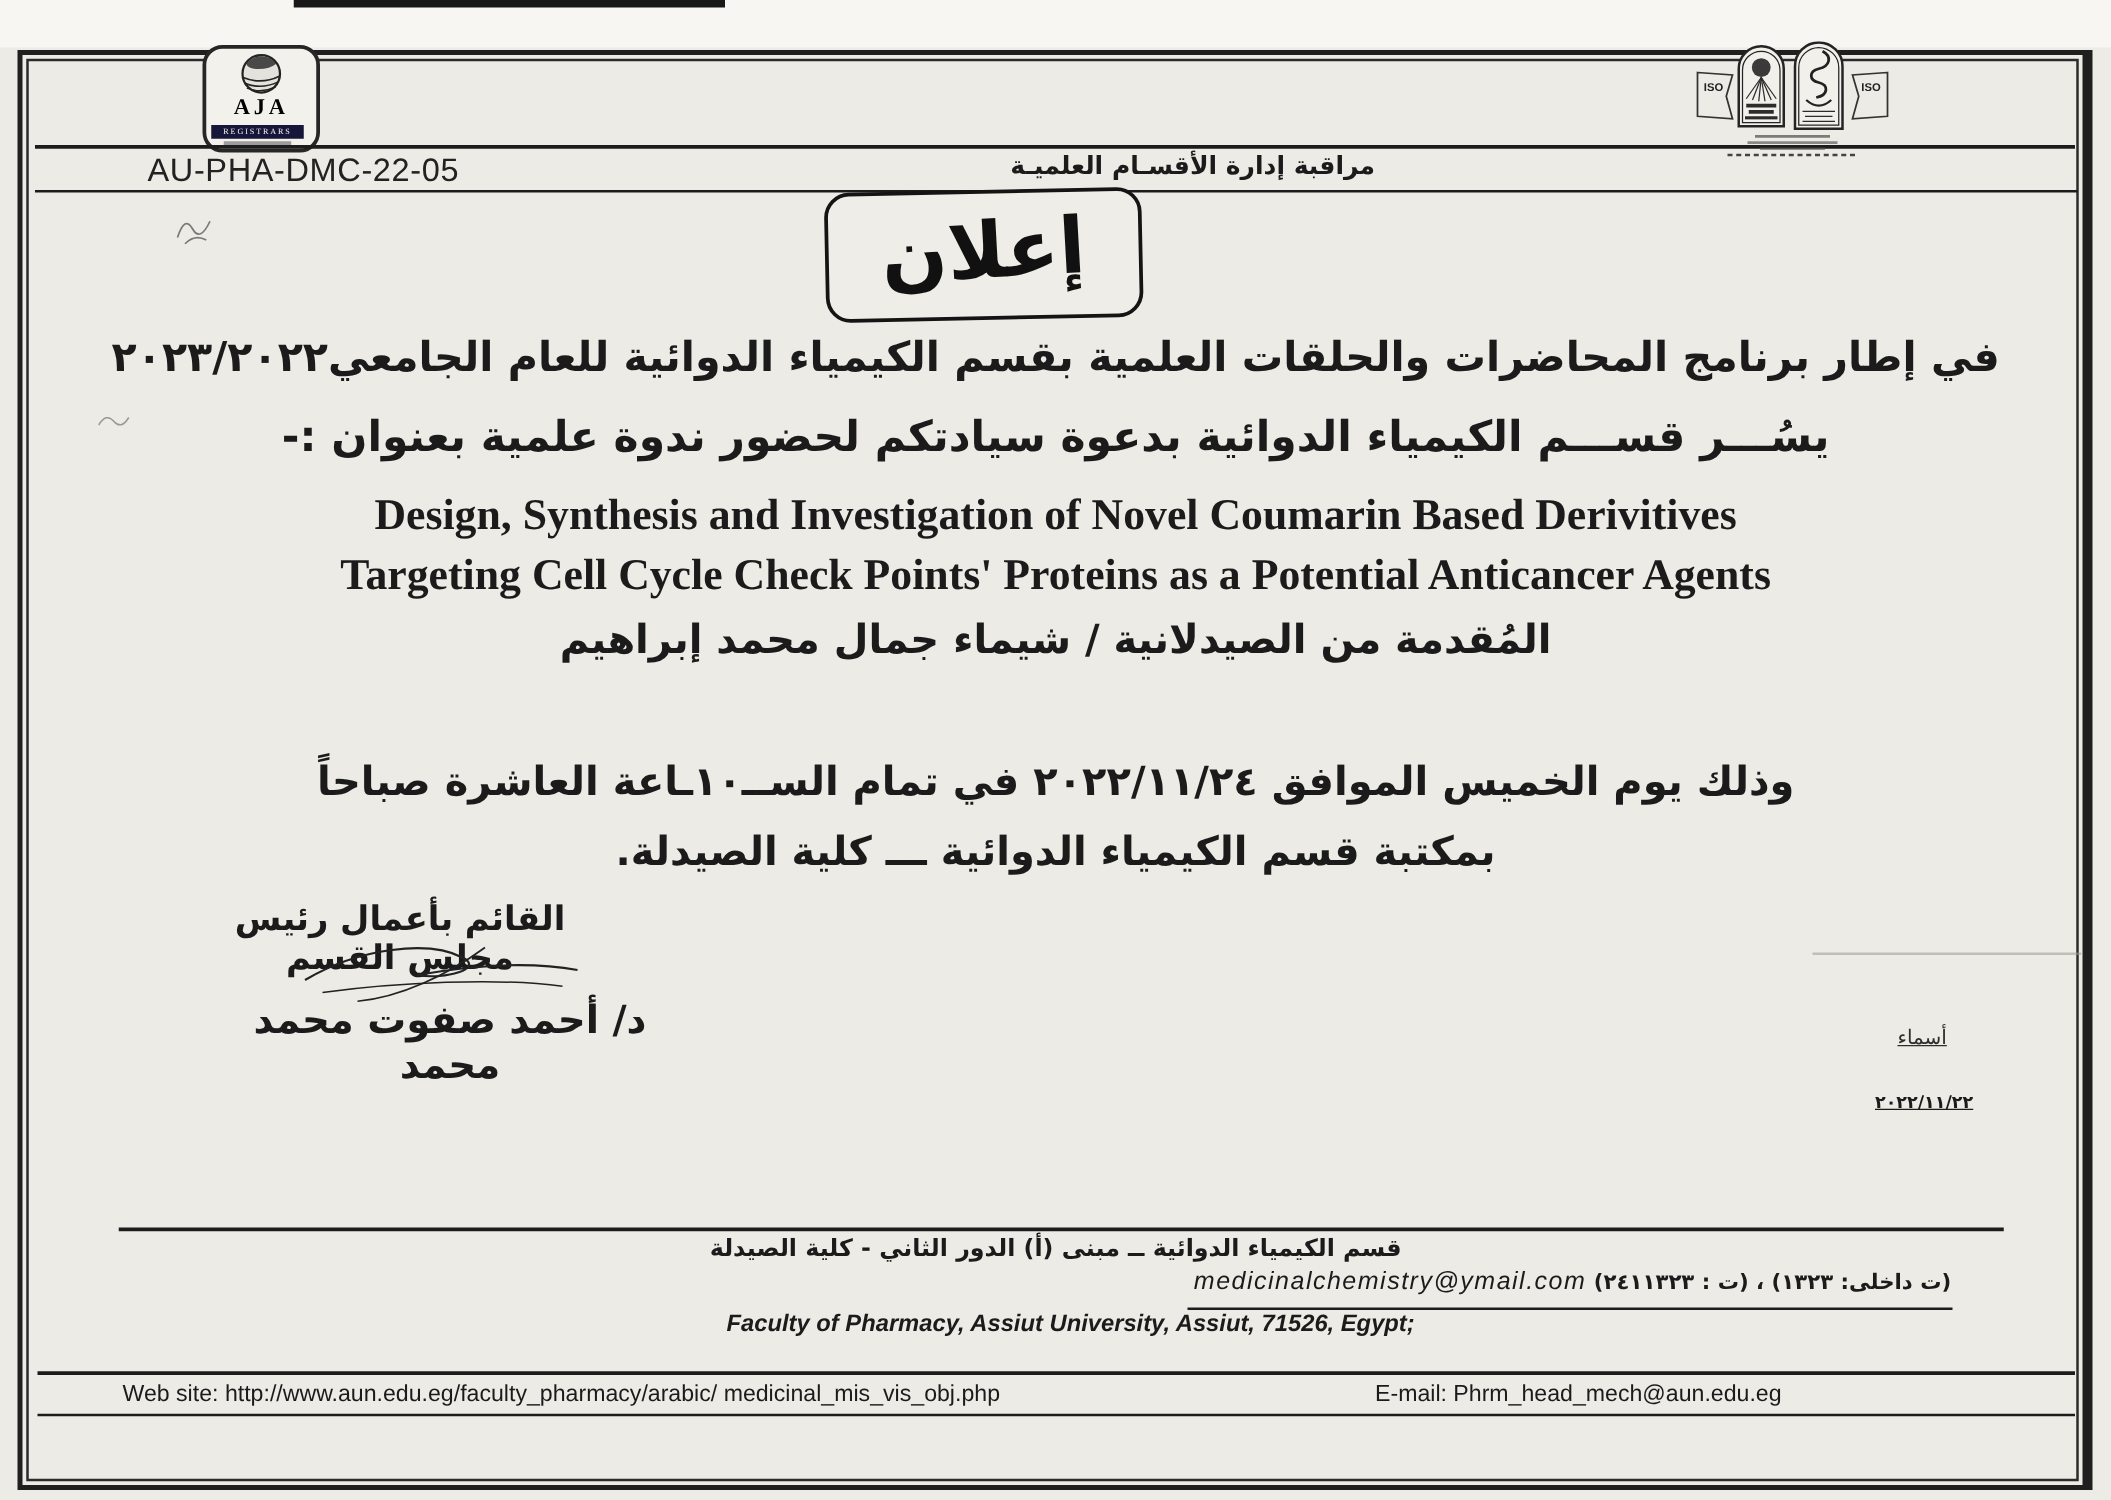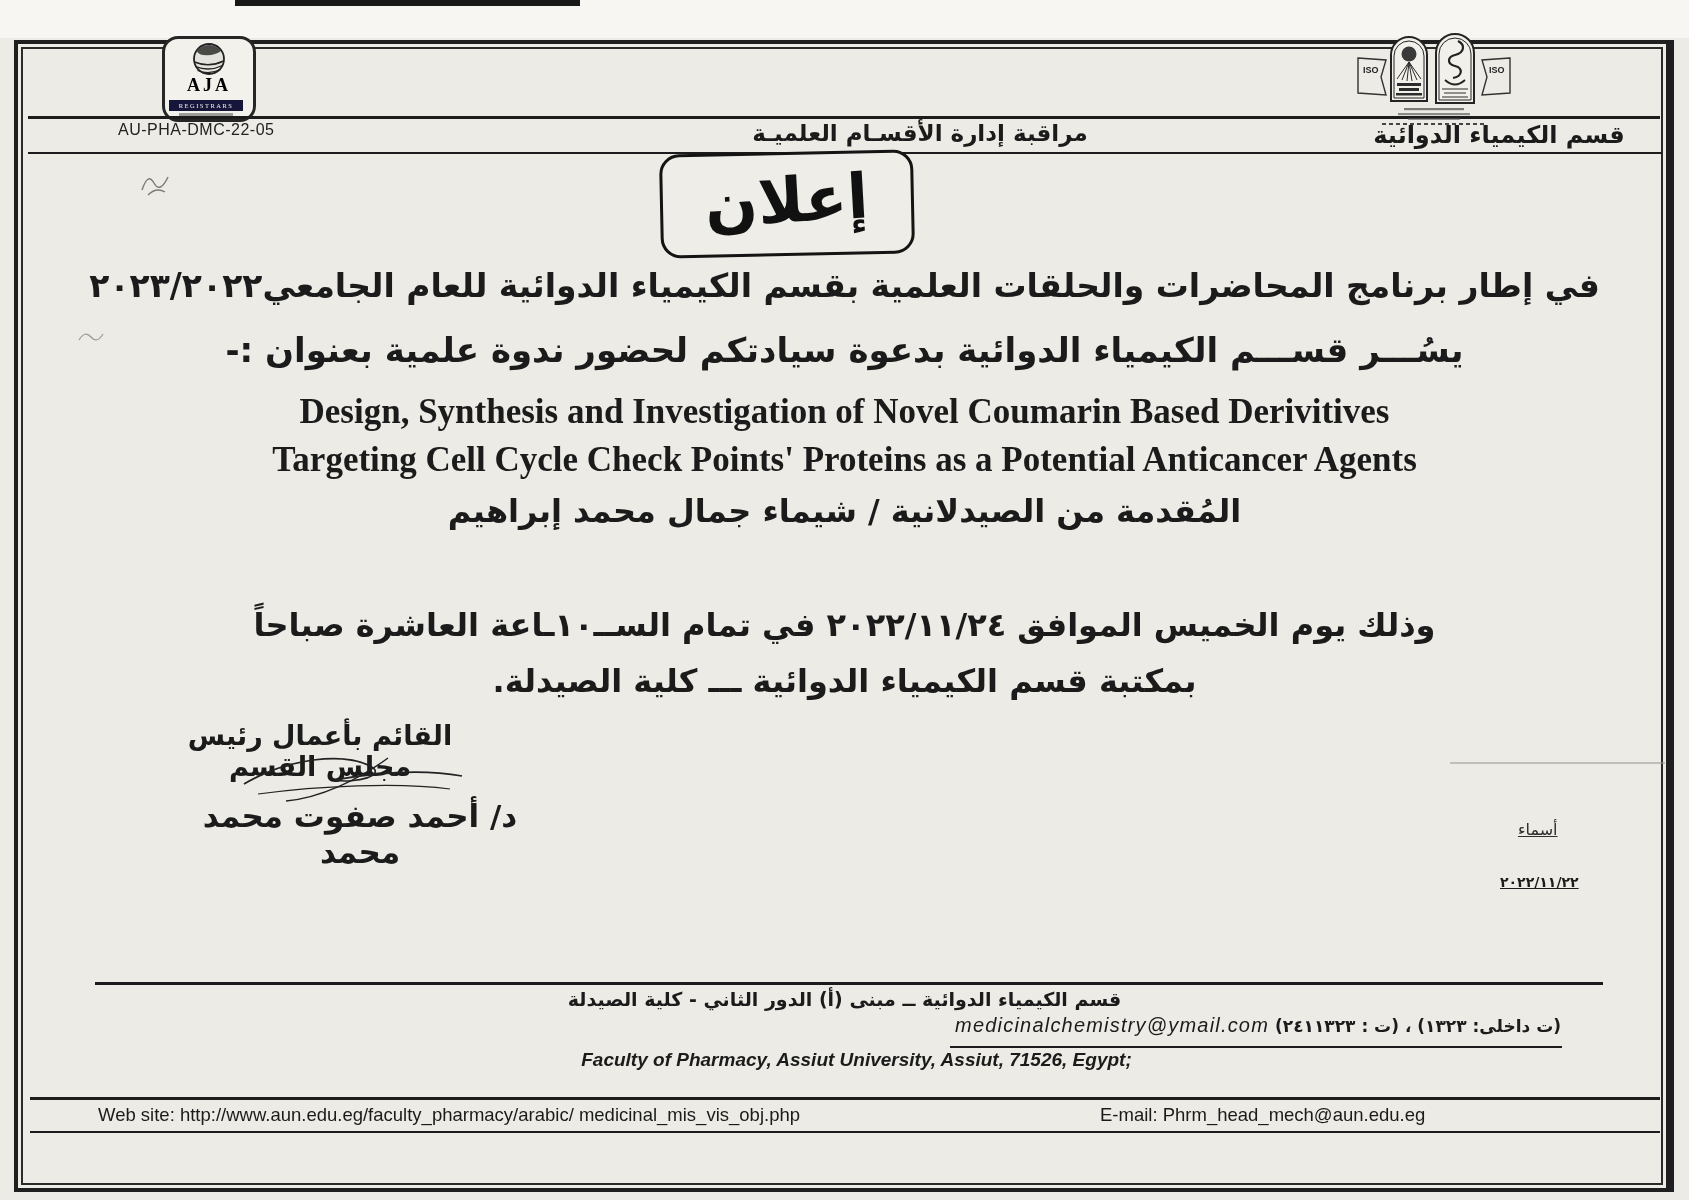--- a/index.html
+++ b/index.html
@@ -10,21 +10,21 @@
   .frame{position:absolute; left:14px; top:40px; width:1648px; height:1144px;
          border:4px solid #1f1f1f; border-right-width:8px; background:transparent;}
   .frame::before{content:""; position:absolute; inset:3px; border:2px solid #2b2b2b;}
   .rule{position:absolute; background:#1c1c1c;}
   .txt{position:absolute; color:#1b1b1b;}
   .ar{direction:rtl; font-family:"DejaVu Sans", sans-serif;}
   .center-line{left:0; right:0; text-align:center;}
   .b{font-weight:700;}
   .serif{font-family:"Liberation Serif", serif;}
   .sans{font-family:"Liberation Sans", sans-serif;}
-  .mono-code{font-family:"Liberation Sans", sans-serif; font-size:16px; letter-spacing:.5px; color:#222;}
+  .mono-code{font-family:"Liberation Sans", sans-serif; font-size:26px; letter-spacing:.5px; color:#222;}
 
   
   .aja-box{position:absolute; left:162px; top:36px; width:88px; height:80px;
            border:3px solid #262626; border-radius:16px; background:#f2f1ec; overflow:hidden;}
   .aja-globe{position:absolute; left:24px; top:3px;}
   .aja-name{position:absolute; left:0; top:36px; width:100%; text-align:center;
             font-family:"Liberation Serif", serif; font-weight:700; font-size:18px;
             letter-spacing:3px; color:#000000;}
   .aja-banner{position:absolute; left:4px; bottom:8px; width:74px; height:11px; background:#16163a;
               color:#f4f4f4; font-size:6.5px; text-align:center; line-height:11px;
@@ -62,22 +62,21 @@
     </svg>
     <div class="aja-name">AJA</div>
     <div class="aja-banner">REGISTRARS</div>
     <div class="aja-subline"></div>
   </div>
 
   <div class="rule" style="left:28px; top:116px; width:1632px; height:2.5px;"></div>
   <div class="rule" style="left:28px; top:152px; width:1634px; height:2px;"></div>
 
   <div class="txt mono-code" style="left:118px; top:121px;">AU-PHA-DMC-22-05</div>
-  <div class="txt ar b" style="left:740px; top:120px; width:360px; text-align:center; font-size:23px;">مراقبة إدارة الأقسـام العلميـة</div>
-  <div class="txt ar b" style="right:40px; top:121px; width:300px; text-align:center; font-size:24px;">قسم الكيمياء الدوائية</div>
+  <div class="txt ar b" style="left:740px; top:120px; width:360px; font-size:20px;">مراقبة إدارة الأقسـام العلميـة</div>
 
   <div class="svg-abs" style="left:1352px; top:33px;">
     <svg width="165" height="96" viewBox="0 0 165 96">
 
       <polygon points="6,25 34,27 29,44 34,62 6,60" fill="none" stroke="#333" stroke-width="1.4"></polygon>
 
       <polygon points="158,25 130,27 135,44 130,62 158,60" fill="none" stroke="#333" stroke-width="1.4"></polygon>
       <text x="11" y="40" font-size="9" font-weight="bold" fill="#222" font-family="Liberation Sans, sans-serif">ISO</text>
       <text x="137" y="40" font-size="9" font-weight="bold" fill="#222" font-family="Liberation Sans, sans-serif">ISO</text>
 

